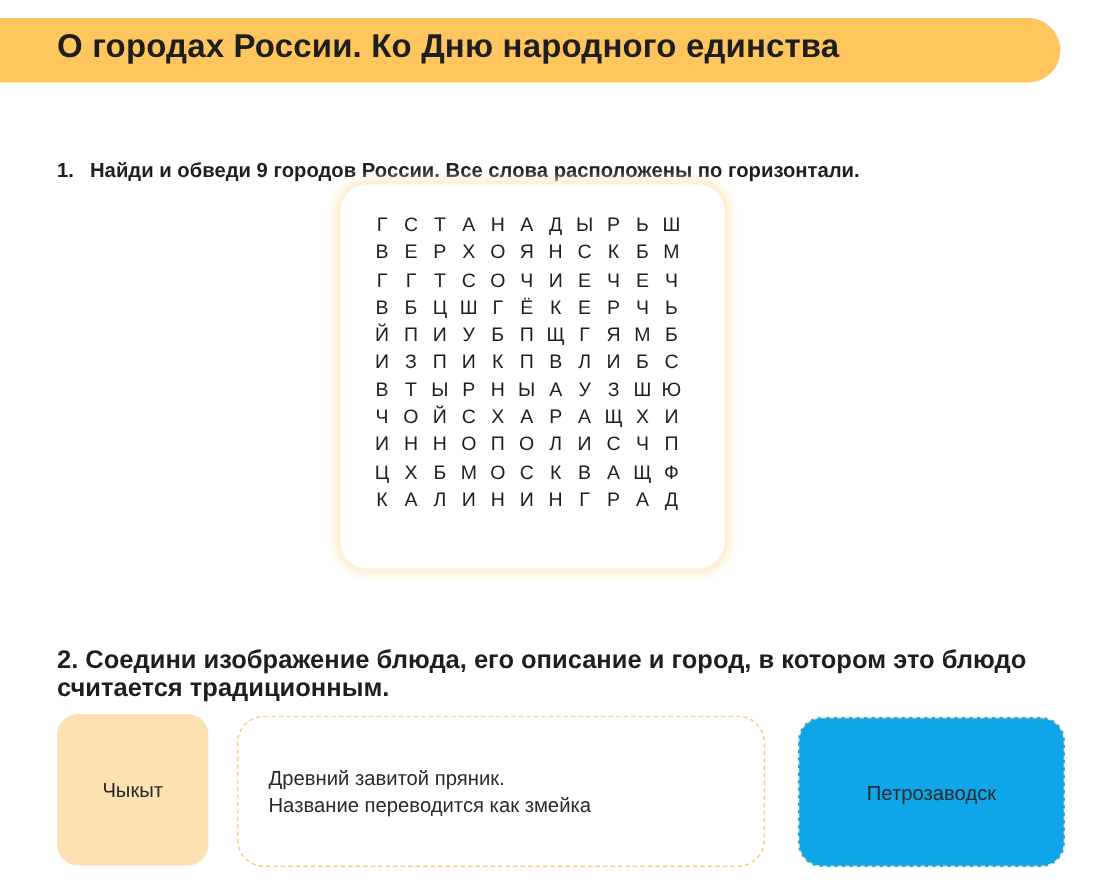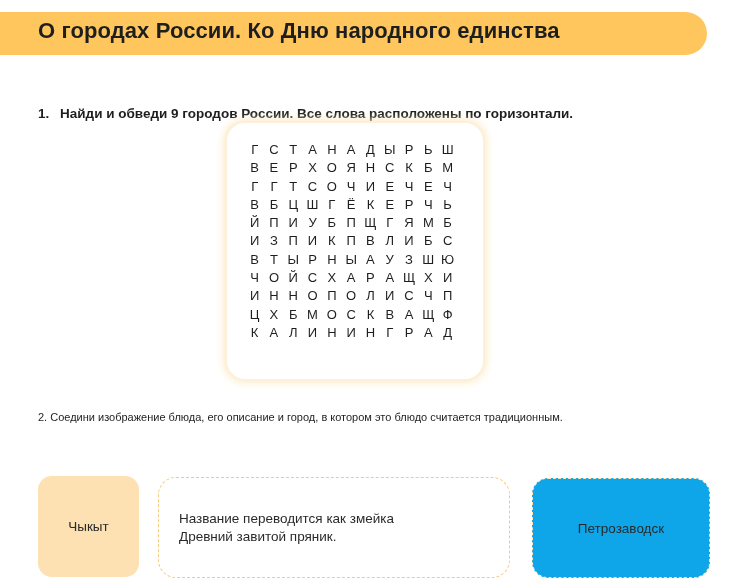--- a/index.html
+++ b/index.html
@@ -5,21 +5,21 @@
   html, body { margin:0; padding:0; background:#ffffff; }
   body { width:742px; height:588px; position:relative; overflow:hidden; font-family:"Liberation Sans", sans-serif; color:#1e1e1e; }
   .header { position:absolute; left:0; top:12px; width:707px; height:43px; background:#fec65c; border-radius:0 22px 22px 0;text-align:right; }
   .header h1 { margin:0; position:absolute; left:38px; top:6px; font-size:22px; font-weight:700; color:#1e1e1e; letter-spacing:0.1px; white-space:nowrap; }
   .task1 { position:absolute; left:38px; top:90px; font-size:13.5px; font-weight:700; white-space:nowrap;margin-top:16px; }
   .task1 .num { display:inline-block; width:22px; }
   .grid-box { position:absolute; left:227px; top:123px; width:256px; height:256px; background:#fff; border-radius:18px;
               box-shadow: 0 0 0 2px #fdf0d9, 0 0 8px 3px #fde7bf; }
   .grid { position:absolute; left:18px; top:18px; display:grid; grid-template-columns:repeat(11, 19.3px); grid-auto-rows:18.3px; }
   .grid span { font-family:"Liberation Sans", sans-serif; font-size:13px; text-align:center; line-height:18px; color:#1e1e1e; }
-  .task2 { position:absolute; left:38px; top:408px; width:670px; font-size:11px; font-weight:400; line-height:19px; }
+  .task2 { position:absolute; left:38px; top:430px; width:670px; font-size:17px; font-weight:700; line-height:19px; }
   .card { position:absolute; box-sizing:border-box; display:flex; align-items:center; font-size:13.5px; color:#2a2a2a; }
   .card-dish { left:38px; top:476px; width:101px; height:101px; background:#fde1b3; border-radius:14px; justify-content:center; }
   .card-desc { left:158px; top:477px; width:352px; height:101px; border:1.5px dashed #f7c97a; border-radius:18px; padding-left:20px; line-height:18px; }
   .card-city { left:532px; top:478px; width:178px; height:100px; background:#0ea5e9; border:1.5px dashed #fde3b8; border-radius:16px; justify-content:center; }
 </style>
 </head>
 <body>
 
 <div class="header">
   <h1>О городах России. Ко Дню народного единства</h1>
@@ -156,20 +156,20 @@
 </div>
 
 <div class="task2">2. Соедини изображение блюда, его описание и город, в котором это блюдо считается традиционным.</div>
 
 <div class="card card-dish">
   <span>Чыкыт</span>
 </div>
 
 <div class="card card-desc">
   <div>
+    <div>Древний завитой пряник.</div>
     <div>Название переводится как змейка</div>
-    <div>Древний завитой пряник.</div>
   </div>
 </div>
 
 <div class="card card-city">
   <span>Петрозаводск</span>
 </div>
 
 </body></html>

